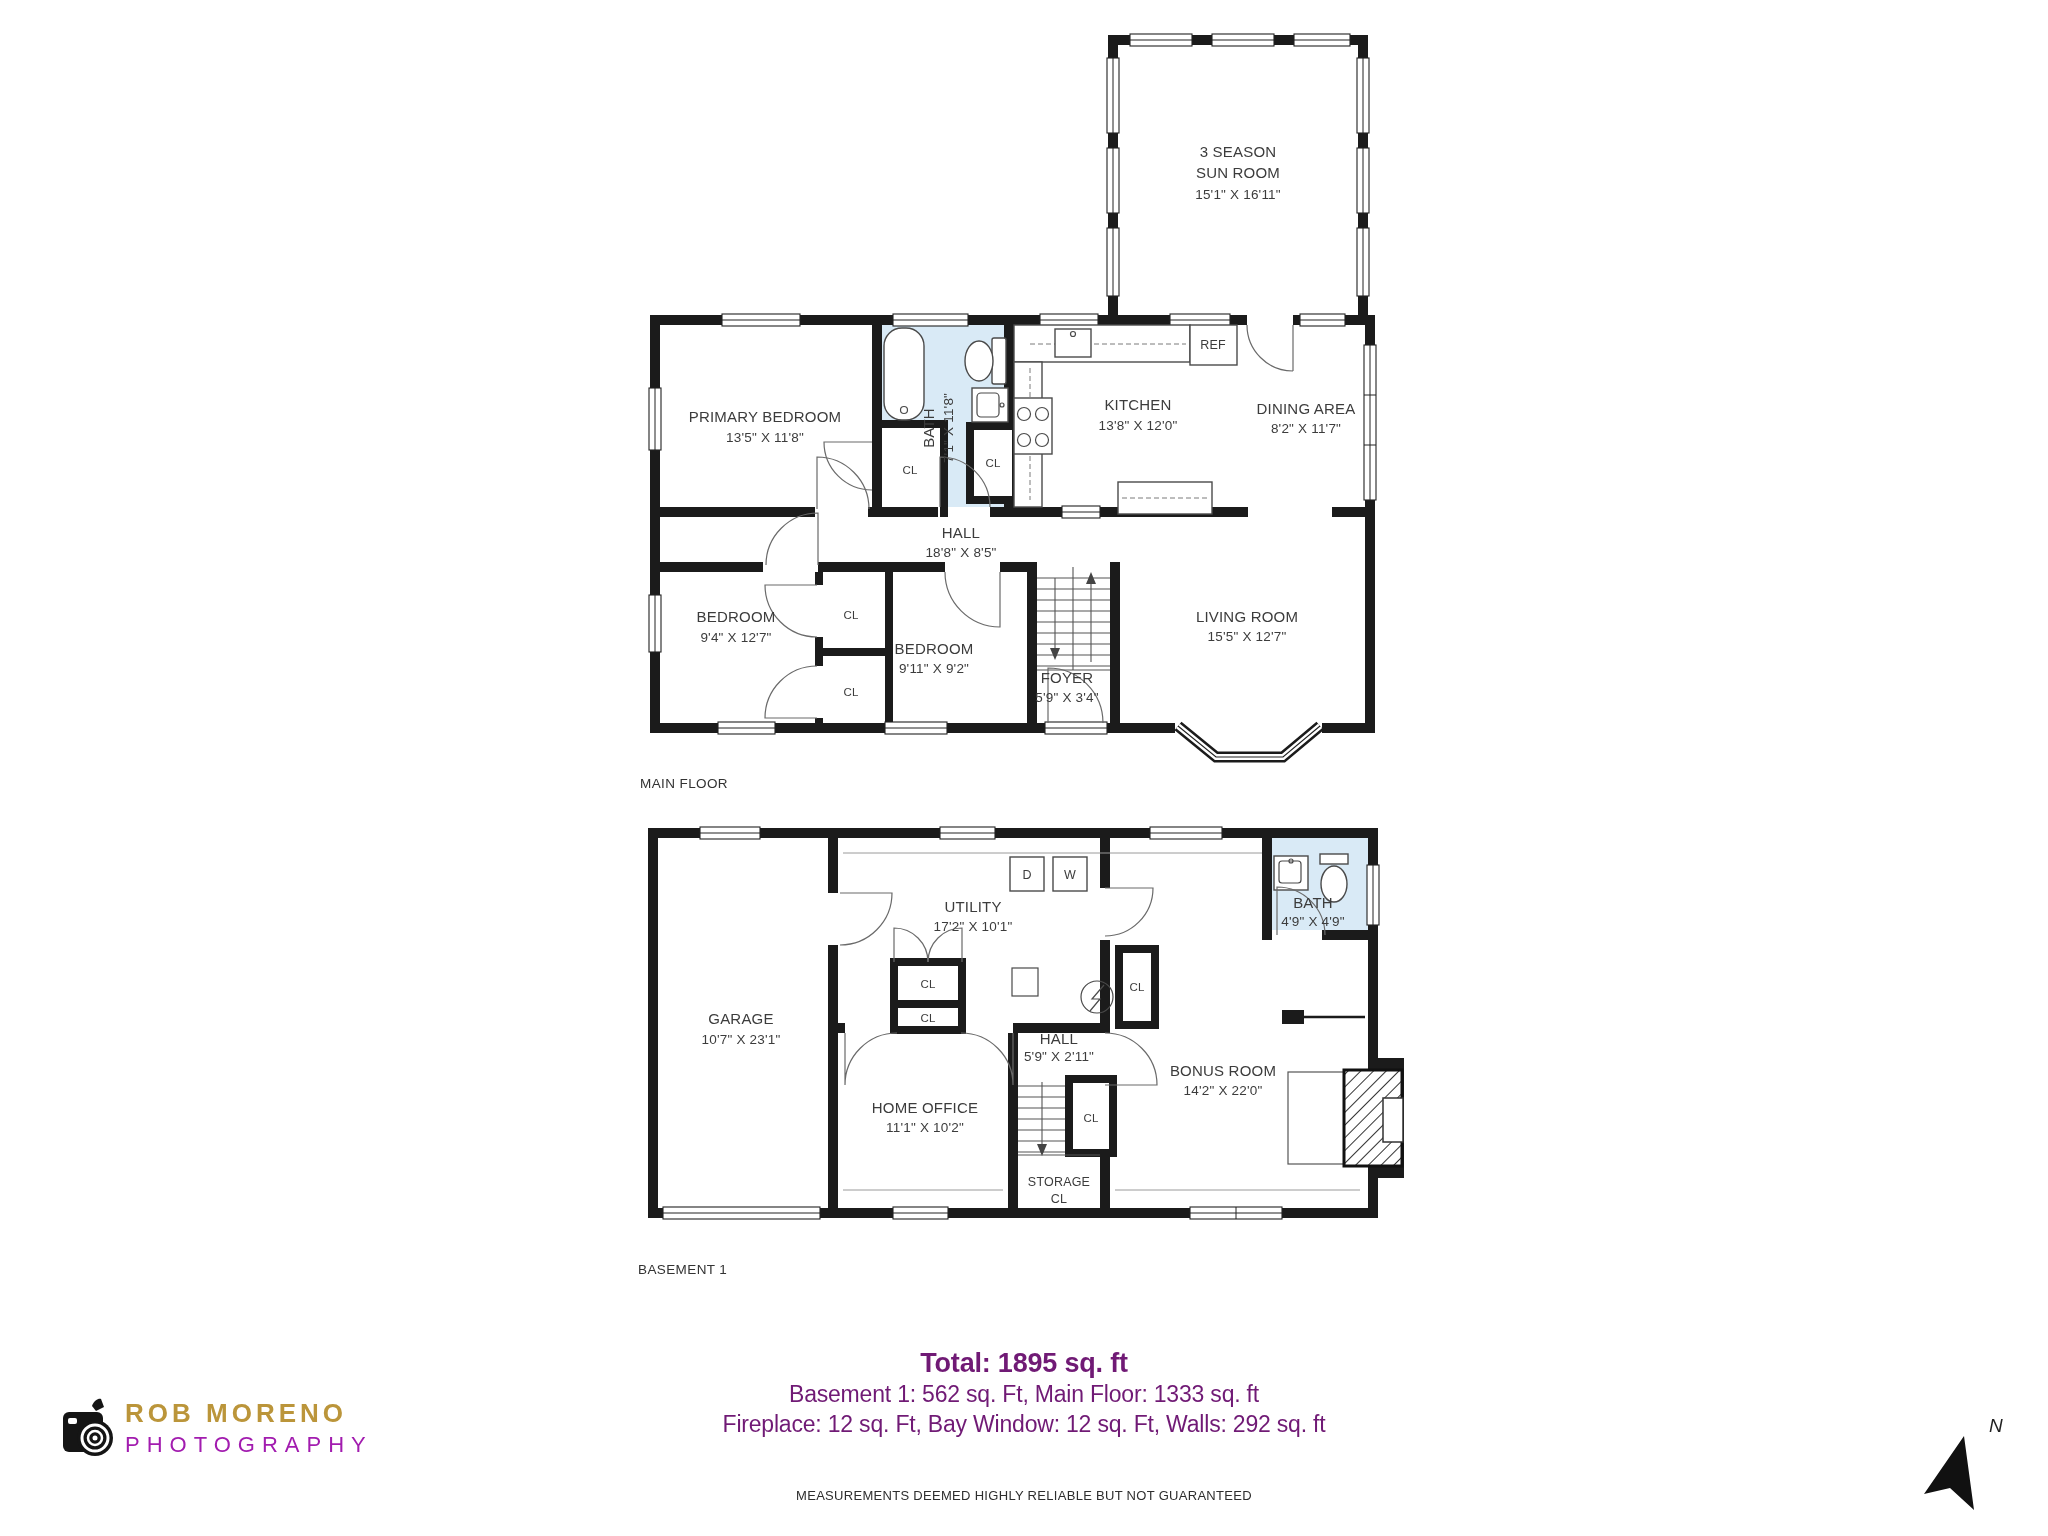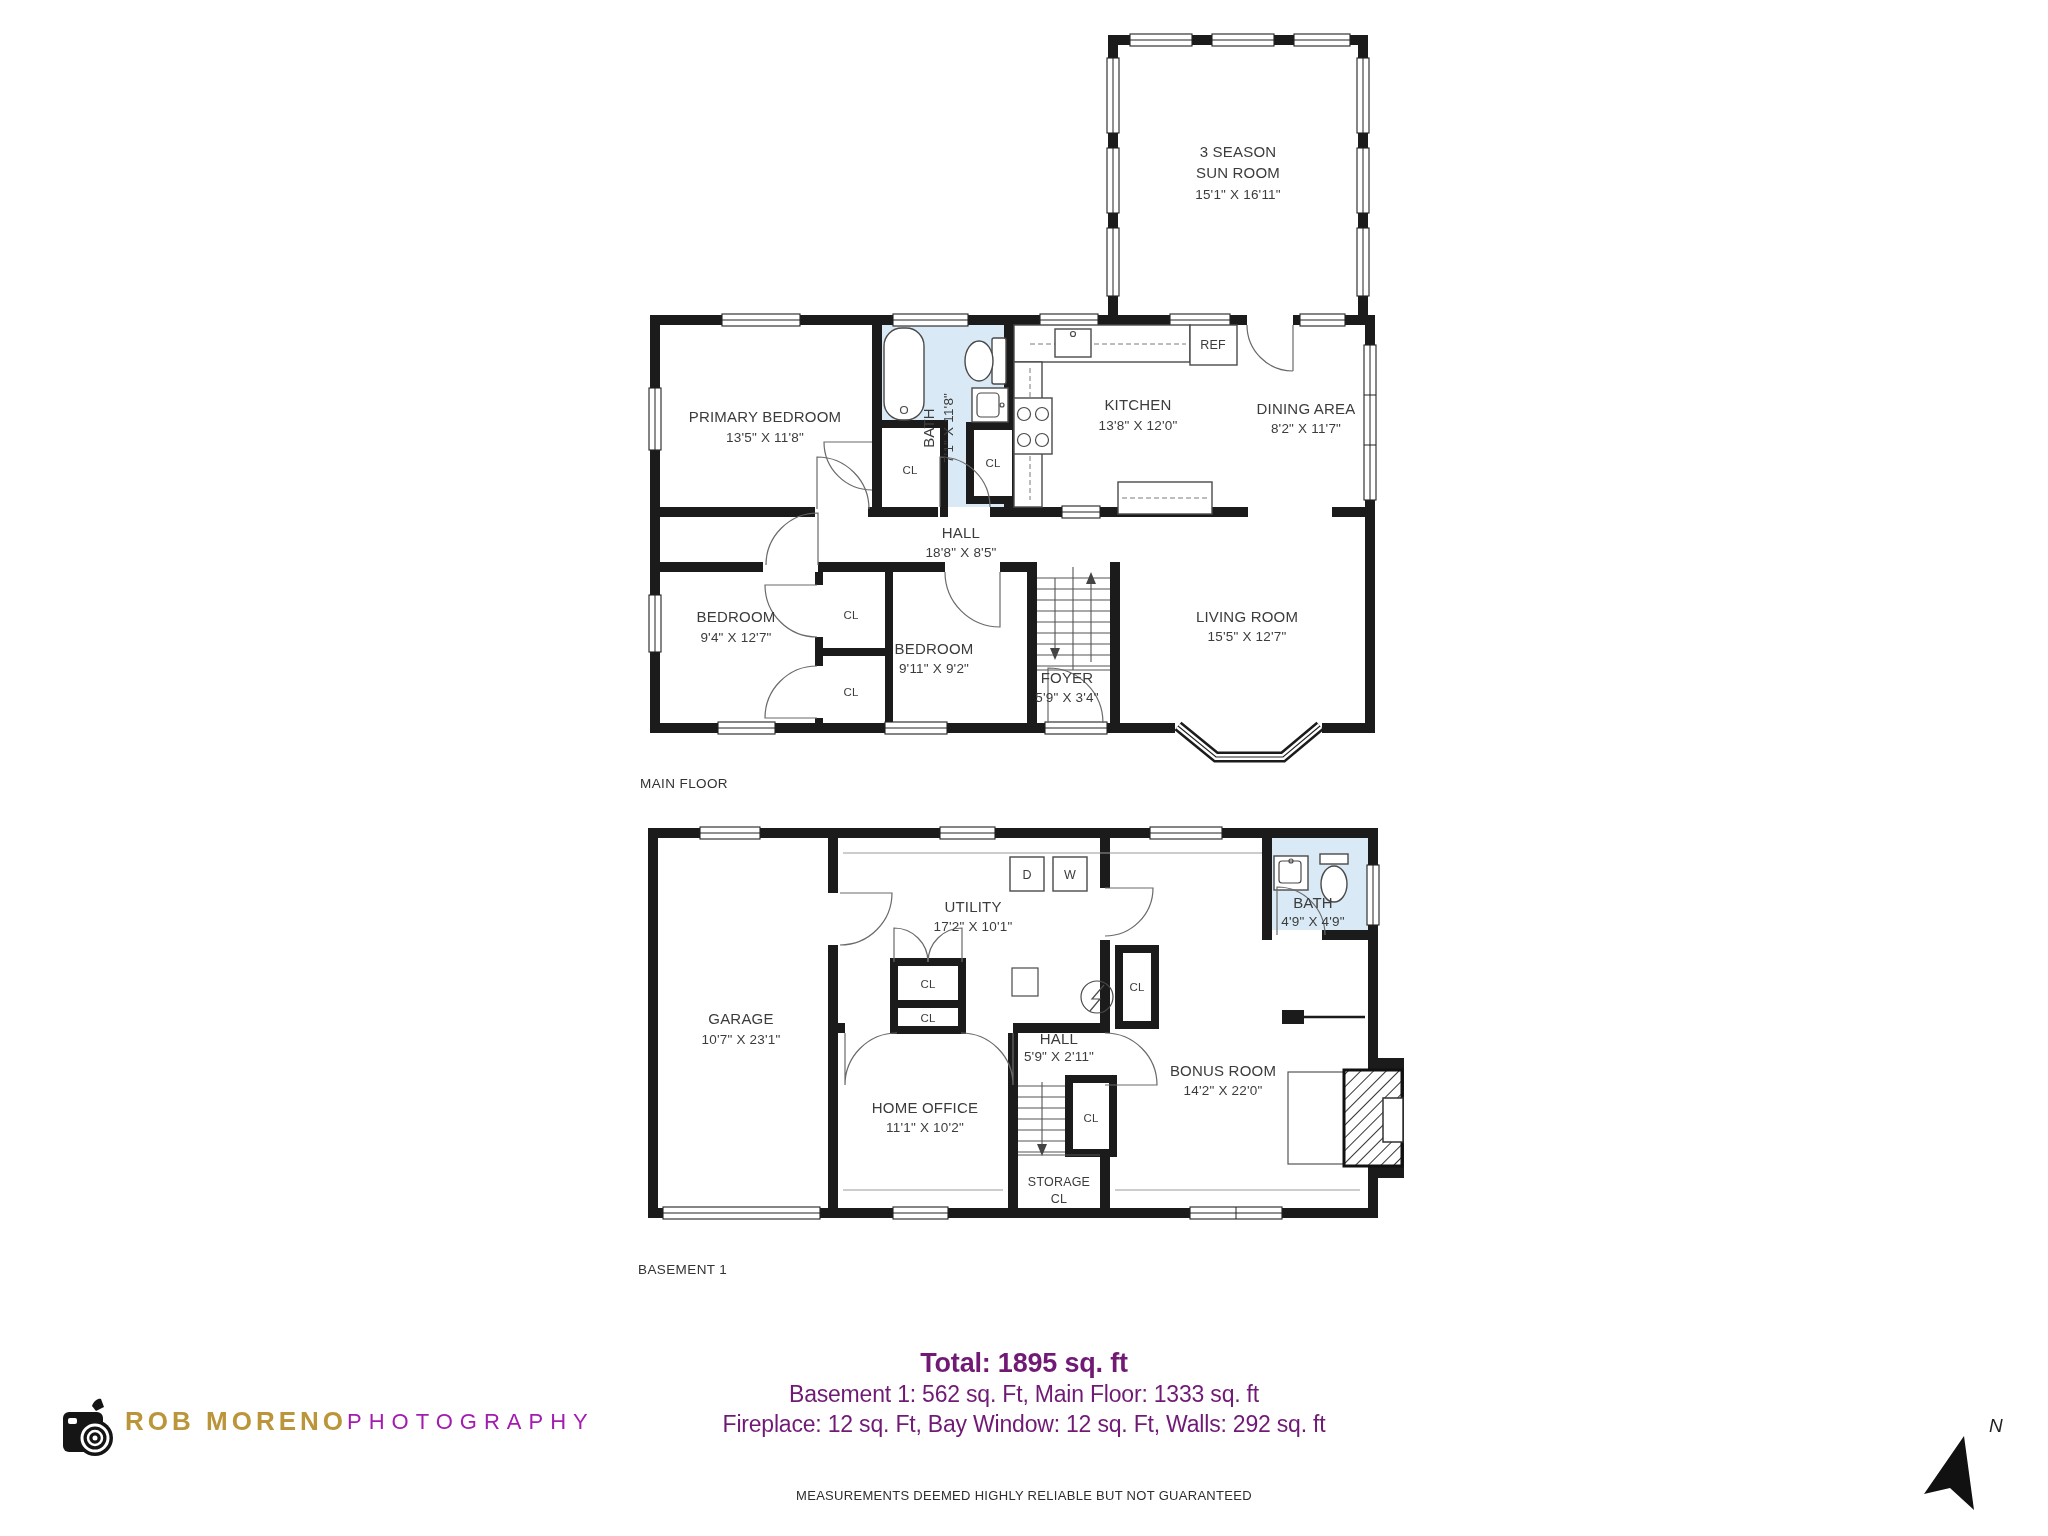--- a/index.html
+++ b/index.html
@@ -21,21 +21,21 @@
   .dash{stroke:#7a7a7a;stroke-width:1;stroke-dasharray:5 3;fill:none;}
   .lt{stroke:#9a9a9a;stroke-width:1;}
   .tread{fill:none;stroke:#555;stroke-width:1.1;}
   .ah{fill:#444;}
   .caption{position:absolute;font-size:13.5px;color:#333;letter-spacing:.4px;}
   .summary{position:absolute;left:0;top:1348px;width:100%;text-align:center;color:#701a75;}
   .summary .total{font-size:27px;font-weight:bold;letter-spacing:-.2px;}
   .summary .line{font-size:23px;line-height:30px;letter-spacing:-.2px;}
   .disclaimer{position:absolute;left:0;top:1488px;width:100%;text-align:center;font-size:13px;color:#2e2e2e;letter-spacing:.3px;}
   .logo{position:absolute;left:63px;top:1398px;display:flex;align-items:flex-start;gap:12px;}
-  .logo-text{display:flex;flex-direction:row;margin-top:8px;}
+  .logo-text{display:flex;flex-direction:column;}
   .logo-name{font-size:26px;font-weight:bold;color:#bb953a;letter-spacing:4px;white-space:nowrap;}
   .logo-sub{font-size:22px;font-weight:400;color:#a21caf;letter-spacing:7px;margin-top:3px;white-space:nowrap;}
   .compass{position:absolute;left:1918px;top:1402px;}
   .compass text{font-style:italic;font-size:19px;fill:#222;}
 </style>
 </head>
 <body>
 
 <svg class="abs" style="left:0;top:0" width="2048" height="1536" viewBox="0 0 2048 1536">
   <defs>

